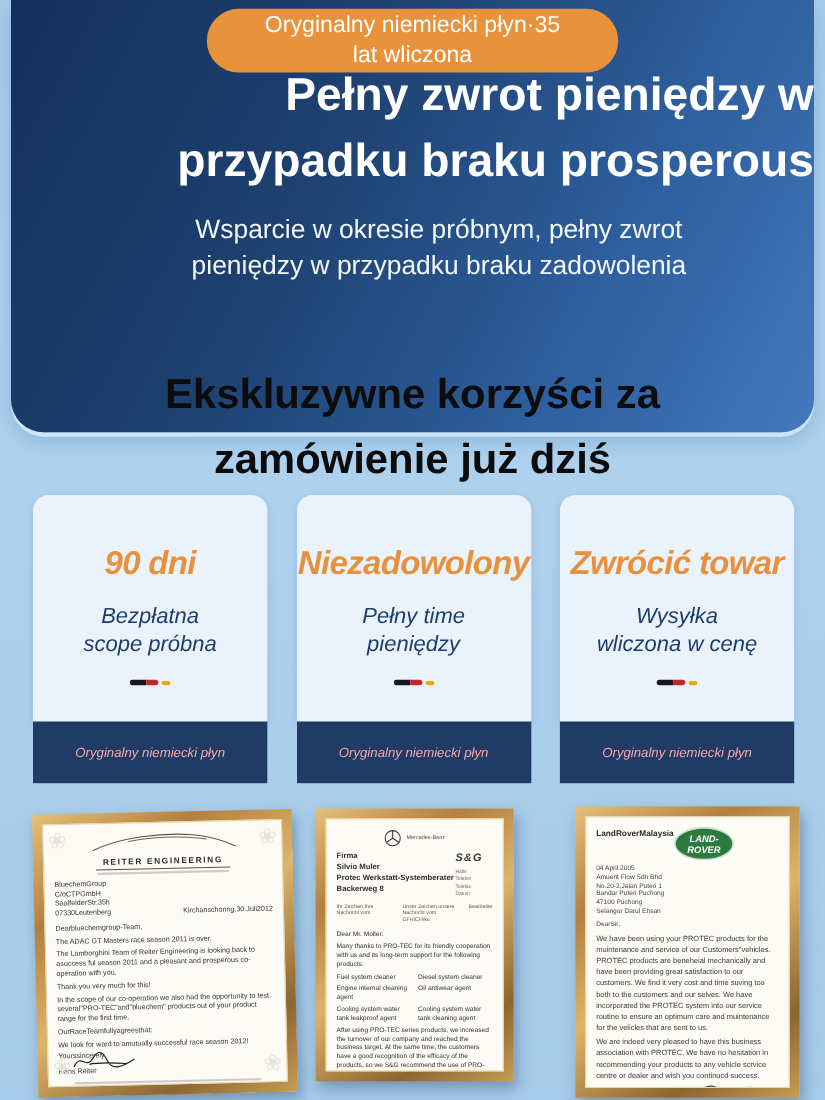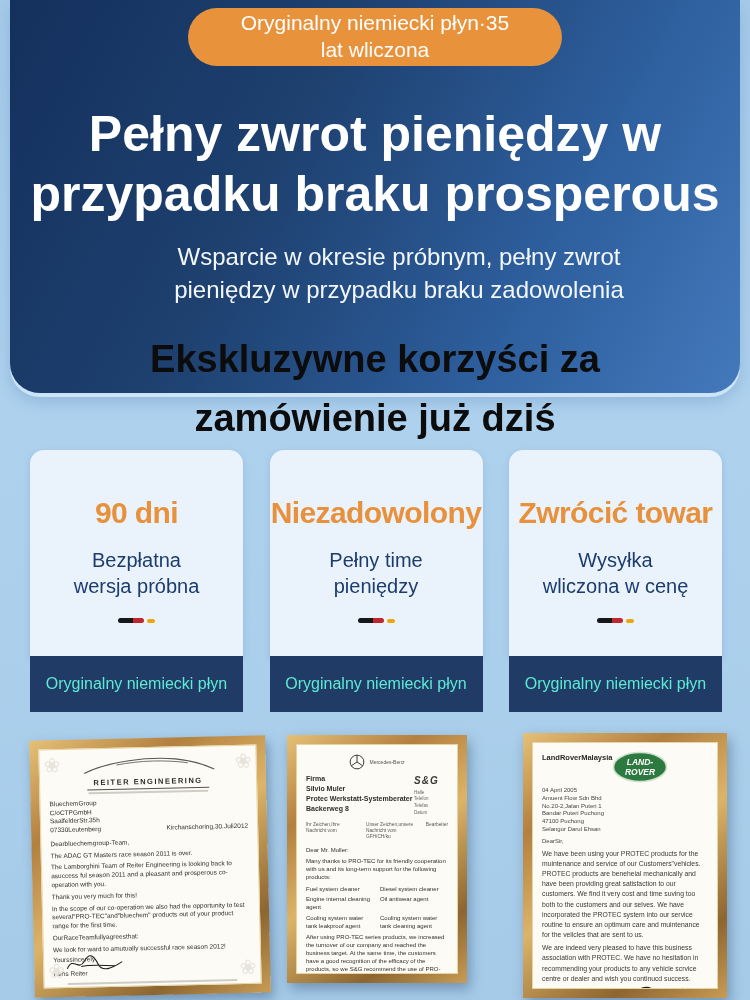--- a/index.html
+++ b/index.html
@@ -8,40 +8,40 @@
           background:linear-gradient(180deg,#a6cbe9 0%,#aed2ee 40%,#a6cbe8 100%); }
 
   
   .hero { position:absolute; left:10px; right:10px; top:0; height:393px; text-align:center;
           border-radius:0 0 30px 30px;
           background:linear-gradient(118deg,#14305d 0%,#1e4170 38%,#2e5f9e 72%,#4379bc 100%);
           box-shadow:0 4px 0 rgba(214,234,250,.85), 0 9px 16px rgba(110,150,195,.45); }
   .badge { position:absolute; left:50%; transform:translateX(-50%); top:8px; width:374px; height:58px;
            background:#e8923c; border-radius:29px; color:#fff; font-size:21px; line-height:1.28;
            display:flex; flex-direction:column; justify-content:center; }
-  .hero-title { padding-top:104px; color:#fff; font-size:50px; font-weight:bold; line-height:60px; }
+  .hero-title { padding-top:56px; color:#fff; font-size:42px; font-weight:bold; line-height:60px;text-align:right; }
   .hero-sub { margin-top:16px; color:#f2f7fc; font-size:24px; line-height:33px;margin-left:48px; }
 
   
   .section-heading { position:absolute; top:330px; left:0; right:0; text-align:center;
                      color:#0c0c0c; font-size:38px; font-weight:bold; line-height:59px; }
 
   
   .cards { position:absolute; top:450px; left:30px; right:28px; display:flex; justify-content:space-between; }
-  .card { width:213px; }
+  .card { width:213px;font-style:italic; }
   .card-body { height:206px; background:#eaf3fb; border-radius:14px 14px 0 0;
                display:flex; flex-direction:column; align-items:center; padding-top:46px;
                box-shadow:0 2px 6px rgba(90,130,175,.25); }
   .card-title { font-size:30px; font-weight:bold; color:#e8913c; letter-spacing:-0.6px; white-space:nowrap; }
   .card-sub { margin-top:17px; font-size:20px; color:#1c3c6e; text-align:center; line-height:26px; }
   .flag { margin-top:19px; display:flex; align-items:center; }
   .flag .f-black { width:15px; height:5px; background:#17171a; border-radius:3px 0 0 3px; }
   .flag .f-red   { width:11px; height:5px; background:#c0272d; border-radius:0 3px 3px 0; }
   .flag .f-gold  { width:8px;  height:4px; background:#e9a70c; border-radius:2px; margin-left:3px; }
-  .card-footer { height:56px; background:#1f3b66; color:#5eead4; font-size:16px;
+  .card-footer { height:56px; background:#1f3b66; color:#fca5a5; font-size:12px;
                  display:flex; align-items:center; justify-content:center; }
 
   
   .certs { position:absolute; top:733px; left:0; right:0; height:267px; }
   .cert { position:absolute; }
   .cert-1 { left:32px;  top:5px; width:236px; height:257px; transform:rotate(-1.3deg); }
   .cert-2 { left:287px; top:2px; width:180px; height:248px; }
   .cert-3 { left:523px; top:0;   width:204px; height:265px; }
   .frame { width:100%; height:100%; padding:9px;
            background:linear-gradient(145deg,#e6c077 0%,#b3803f 25%,#dcb469 50%,#8d6530 80%,#c79c55 100%);
@@ -109,21 +109,21 @@
     <span style="display:block">zamówienie już dziś</span>
   </div>
 
   <div class="cards">
 
     <div class="card">
       <div class="card-body">
         <div class="card-title">90 dni</div>
         <div class="card-sub">
           <span style="display:block">Bezpłatna</span>
-          <span style="display:block">wersja próbna</span>
+          <span style="display:block">scope próbna</span>
         </div>
         <div class="flag">
           <span class="f-black"></span>
           <span class="f-red"></span>
           <span class="f-gold"></span>
         </div>
       </div>
       <div class="card-footer">Oryginalny niemiecki płyn</div>
     </div>
 

